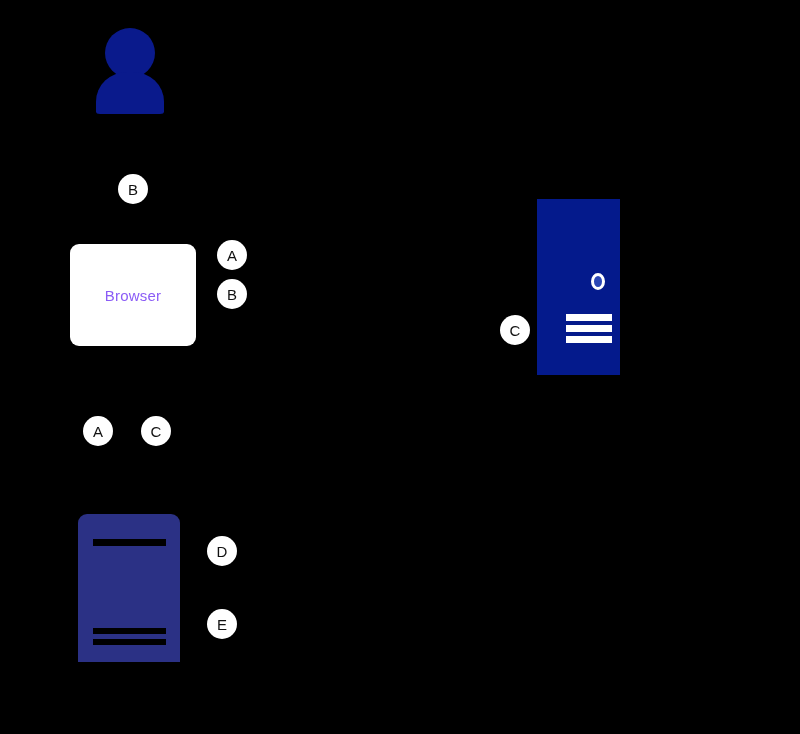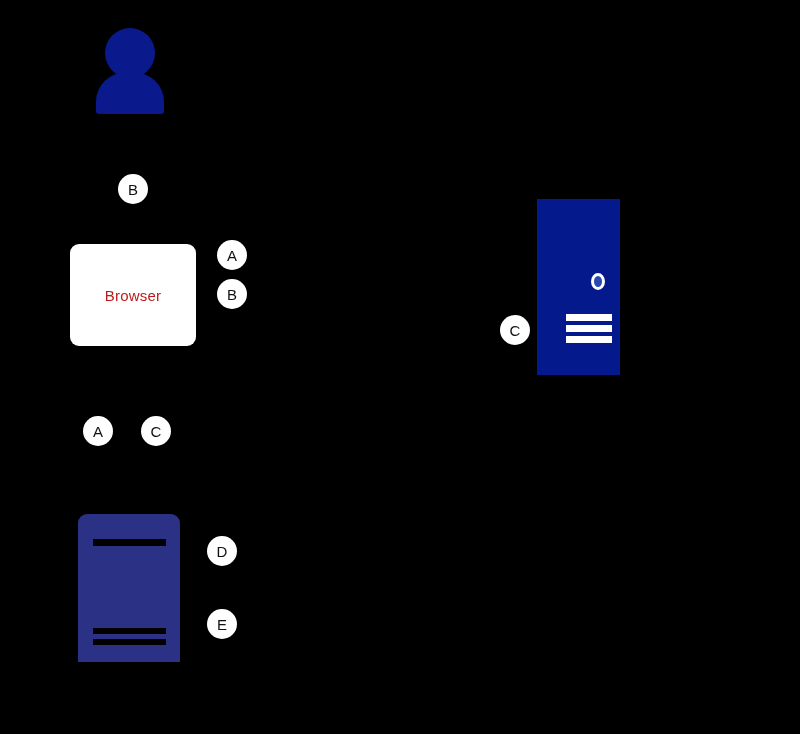--- a/index.html
+++ b/index.html
@@ -76,21 +76,21 @@
 </head>
 <body>
 
 <div id="canvas" style="width: 800px; height: 734px; background: rgb(0, 0, 0);">
 
   <div class="actor" style="left: 96px; top: 28px; width: 68px; height: 100px;">
     <div class="actor-head" style="width: 50px; height: 50px; left: 9px; top: 0px; background: rgb(10, 26, 140);"></div>
     <div class="actor-body" style="width: 68px; height: 42px; left: 0px; top: 44px; background: rgb(10, 26, 140);"></div>
   </div>
 
-  <div class="browser-node" style="left: 70px; top: 244px; width: 126px; height: 102px; background: rgb(255, 255, 255); color: #b91c1c;">
+  <div class="browser-node" style="left: 70px; top: 244px; width: 126px; height: 102px; background: rgb(255, 255, 255); color: #8b5cf6;">
     <span>Browser</span>
   </div>
 
   <div class="server" id="app-server" style="left: 78px; top: 514px; width: 102px; height: 148px; background: rgb(43, 49, 133); border-radius: 9px 9px 0px 0px;">
       <div class="server-bar" style="left: 15px; top: 25px; width: 73px; height: 7px; background: rgb(0, 0, 0);"></div>
       <div class="server-bar" style="left: 15px; top: 114px; width: 73px; height: 6px; background: rgb(0, 0, 0);"></div>
       <div class="server-bar" style="left: 15px; top: 125px; width: 73px; height: 6px; background: rgb(0, 0, 0);"></div>
     </div>
 
   <div class="server" id="remote-server" style="left: 537px; top: 199px; width: 83px; height: 176px; background: rgb(4, 26, 140);">

